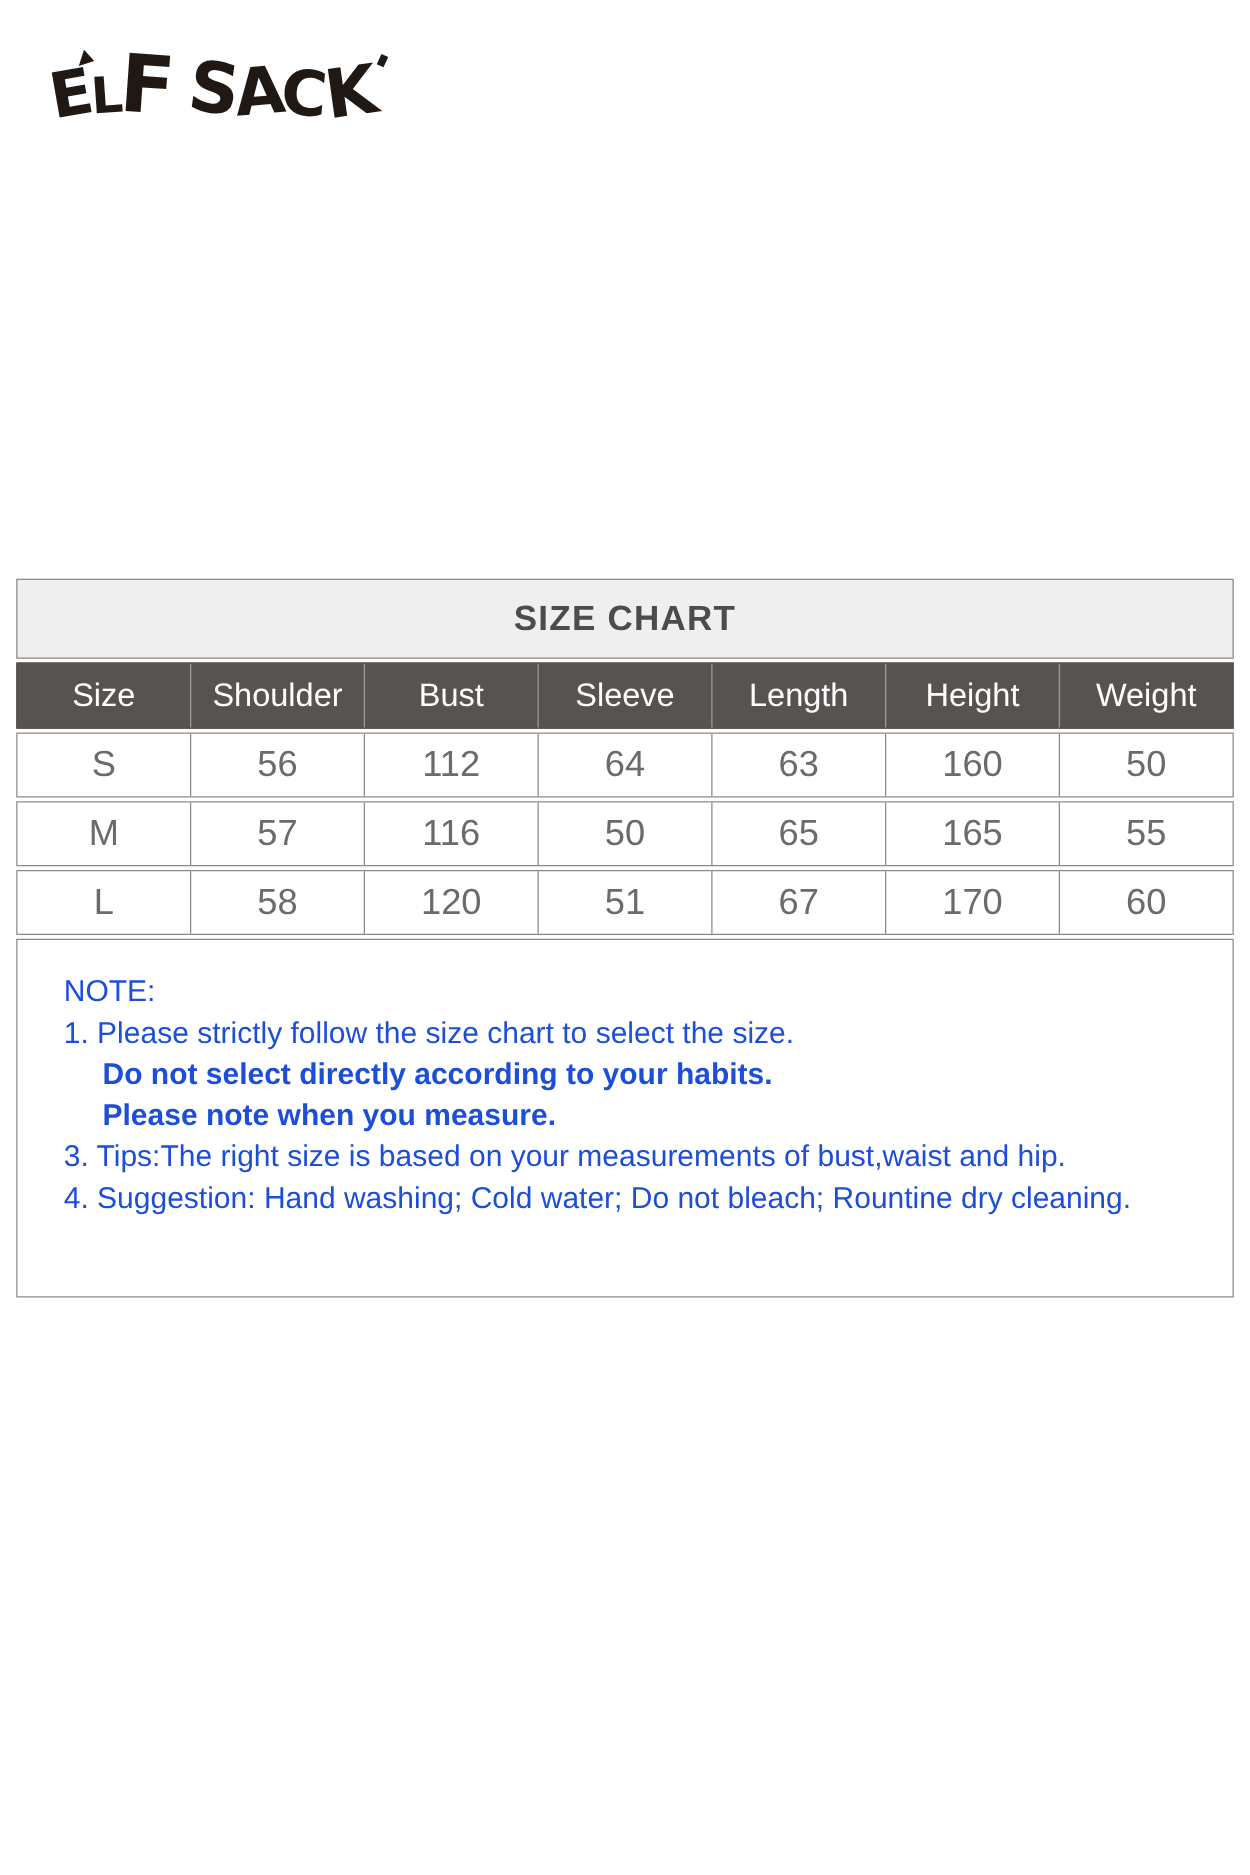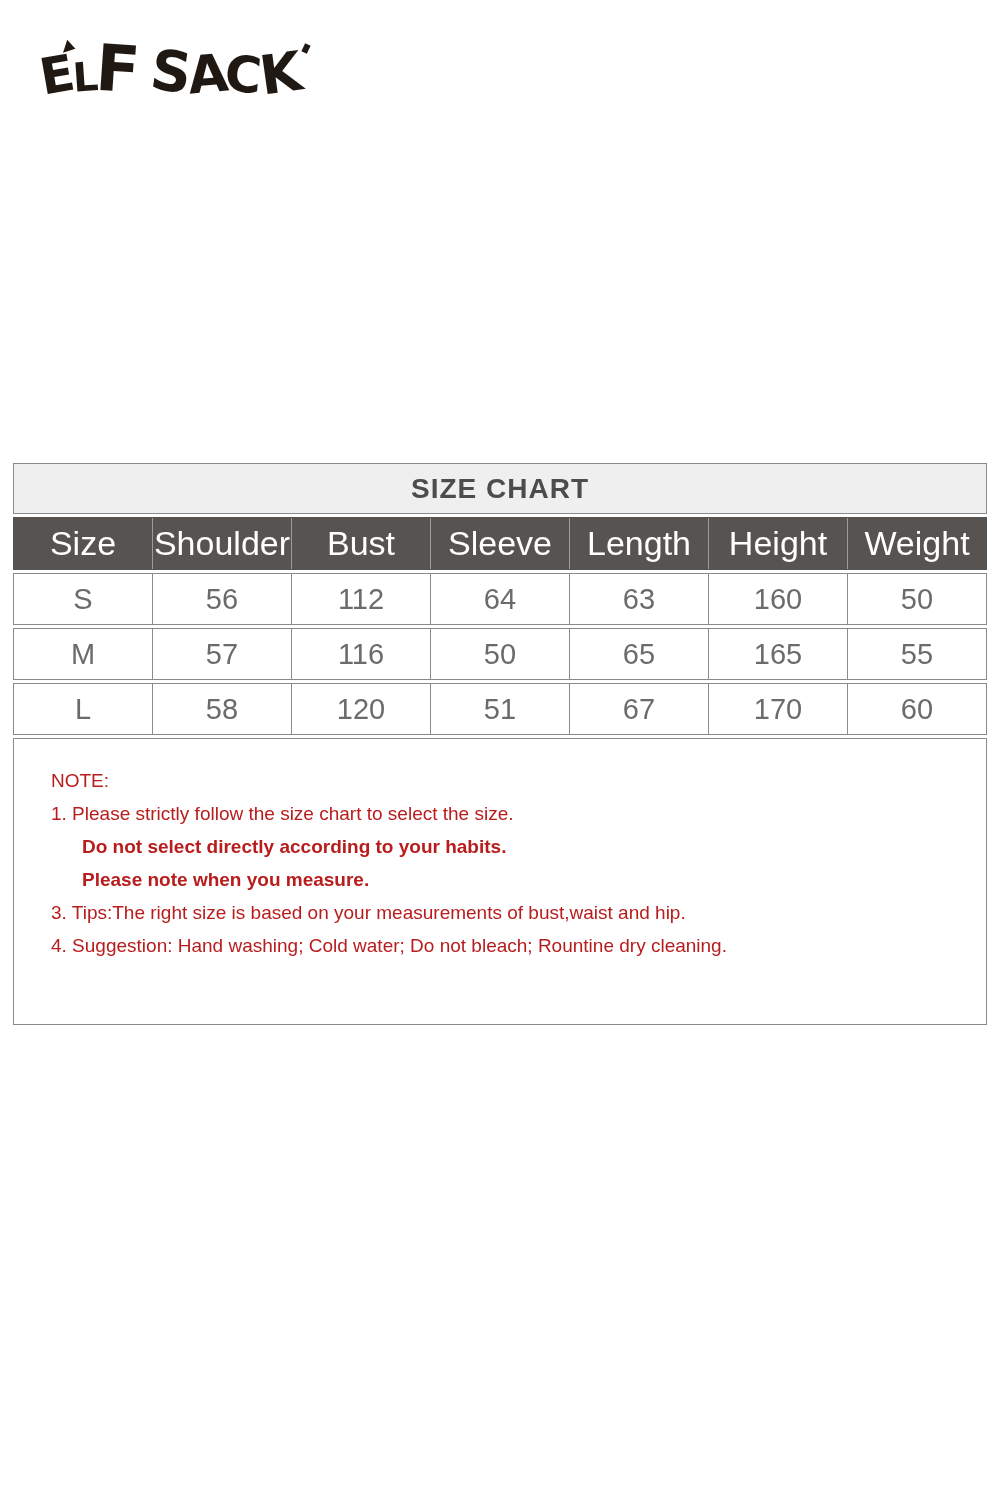--- a/index.html
+++ b/index.html
@@ -37,38 +37,38 @@
   }
   .mark.dot {
     right:-7px; top:0px; width:6px; height:9px;
     background:#201812; transform:rotate(25deg);
   }
 
   
   #sheet { position:absolute; left:13px; top:463px; width:974px; }
   .box { border:1px solid #8a8a8a; margin-bottom:3px; background:#ffffff; }
   .titlebar {
-    height:51px; background:#efefef;
+    height:64px; background:#efefef;
     display:flex; align-items:center; justify-content:center;
     font-size:28px; font-weight:bold; letter-spacing:1px; color:#4c4c4c;
   }
   .trow { display:flex; height:52px; }
   .trow .cell {
     flex:1; display:flex; align-items:center; justify-content:center;
     border-right:1px solid #8a8a8a;
     font-size:29px; color:#6b6b6e;
   }
   .trow .cell:last-child { border-right:none; }
   .trow.header { height:53px; background:#575351; border-color:#575351; }
-  .trow.header .cell { color:#ffffff; font-size:34px; border-right:1px solid #9e9b99; }
+  .trow.header .cell { color:#ffffff; font-size:26px; border-right:1px solid #9e9b99; }
   .trow.header .cell:last-child { border-right:none; }
 
   .notes {
     height:287px; padding:25px 20px 0 37px;
-    font-size:19px; color:#b91c1c; margin-bottom:0;
+    font-size:24px; color:#1d4ed8; margin-bottom:0;
   }
   .nline { line-height:33px; }
   .nline.cont { padding-left:31px;font-weight:bold; }
 </style>
 </head>
 <body>
 
 <div id="canvas">
 
   <div id="logo">

